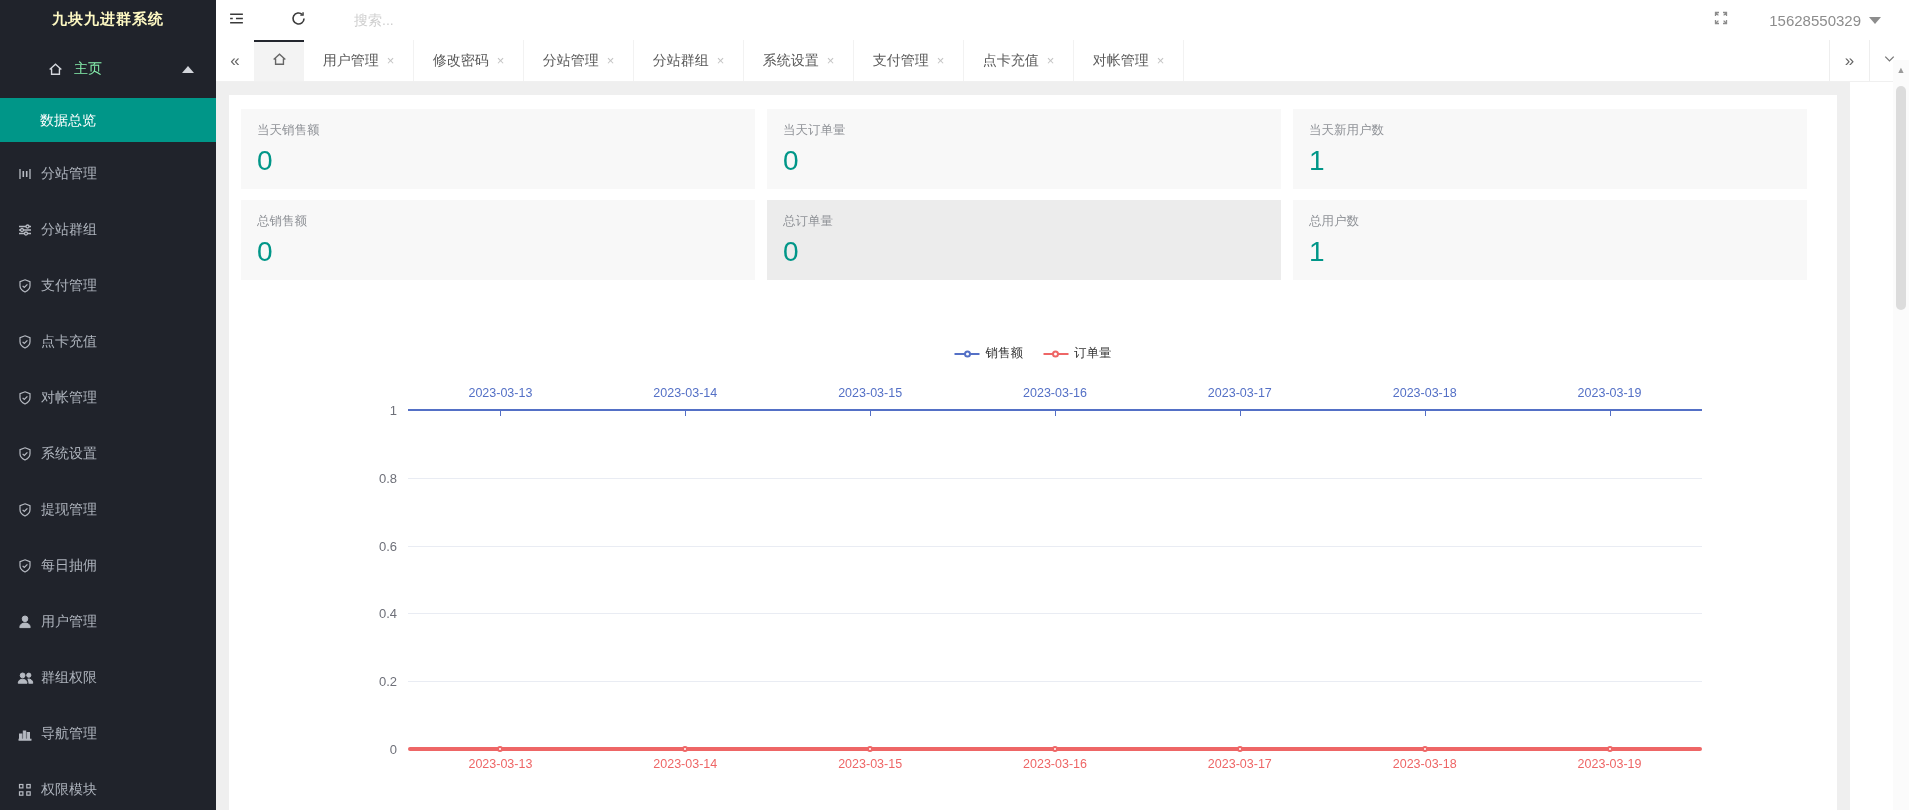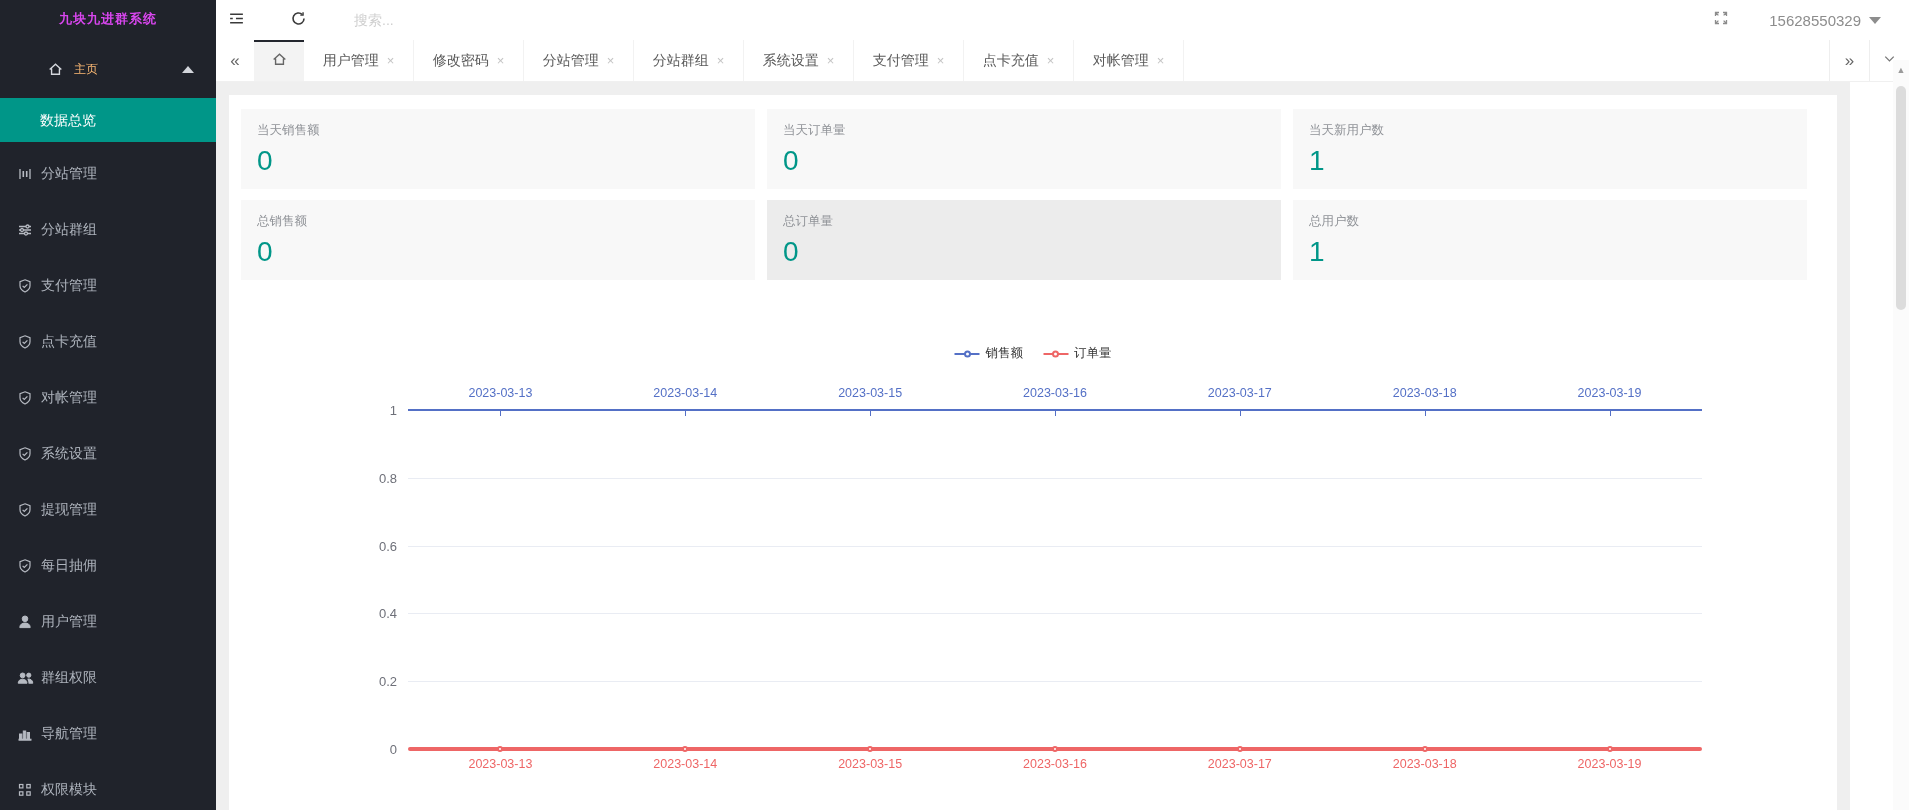--- a/index.html
+++ b/index.html
@@ -1,22 +1,22 @@
 <!DOCTYPE html>
 <html><head>
 <meta charset="utf-8">
 <style>
   * { box-sizing: border-box; margin: 0; padding: 0; }
   html,body { width:1909px; height:810px; overflow:hidden; }
   body { position:relative; background:#fff; font-family:"Liberation Sans",sans-serif; }
 
   
   #sidebar { position:absolute; left:0; top:0; width:216px; height:810px; background:#20232b; }
-  .side-title { height:38px; line-height:38px; text-align:center; color:#d946ef; font-size:13px; font-weight:bold; letter-spacing:1px; }
-  .side-home { position:relative; height:42px; margin-top:10px; display:flex; align-items:center; color:#fdba74; font-size:12px; cursor:pointer; }
+  .side-title { height:38px; line-height:38px; text-align:center; color:#fef9c3; font-size:15px; font-weight:bold; letter-spacing:1px; }
+  .side-home { position:relative; height:42px; margin-top:10px; display:flex; align-items:center; color:#86efac; font-size:14px; cursor:pointer; }
   .side-home .hicon { margin-left:47px; margin-right:10px; display:flex; }
   .side-home .caret-up { position:absolute; right:22px; width:0; height:0; border-left:6px solid transparent; border-right:6px solid transparent; border-bottom:7px solid #d3d6dc; }
   .side-active { height:44px; margin-top:8px; background:#009688; color:#fff; font-size:14px; font-weight:normal; line-height:44px; padding-left:40px; cursor:pointer; }
   .side-menu { margin-top:4px; }
   .side-item { height:56px; display:flex; align-items:center; color:#aeb4bd; font-size:14px; cursor:pointer; }
   .side-item .sicon { width:18px; margin-left:16px; margin-right:7px; display:flex; justify-content:center; }
   .side-item svg { stroke:#b6bac2; }
 
   
   #header { position:absolute; left:216px; top:0; right:0; height:40px; background:#fff; display:flex; align-items:center; }

